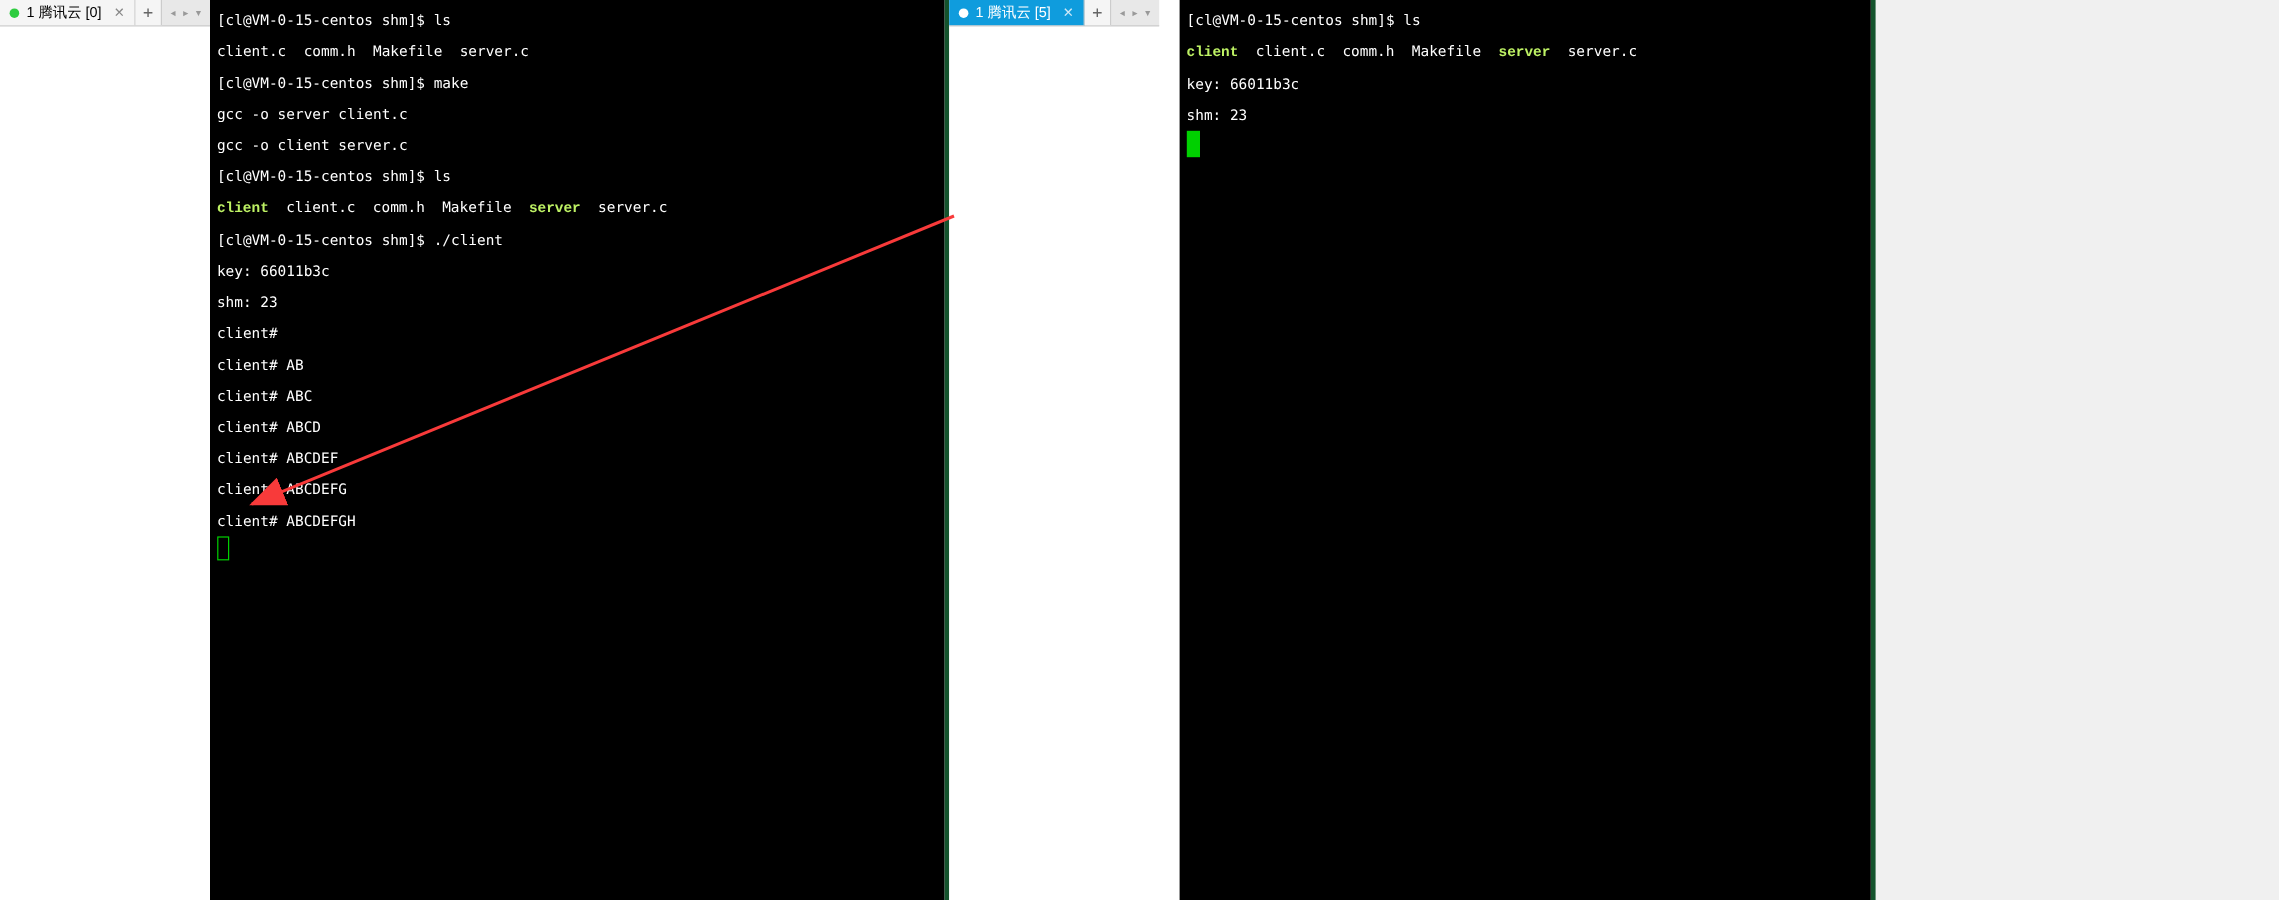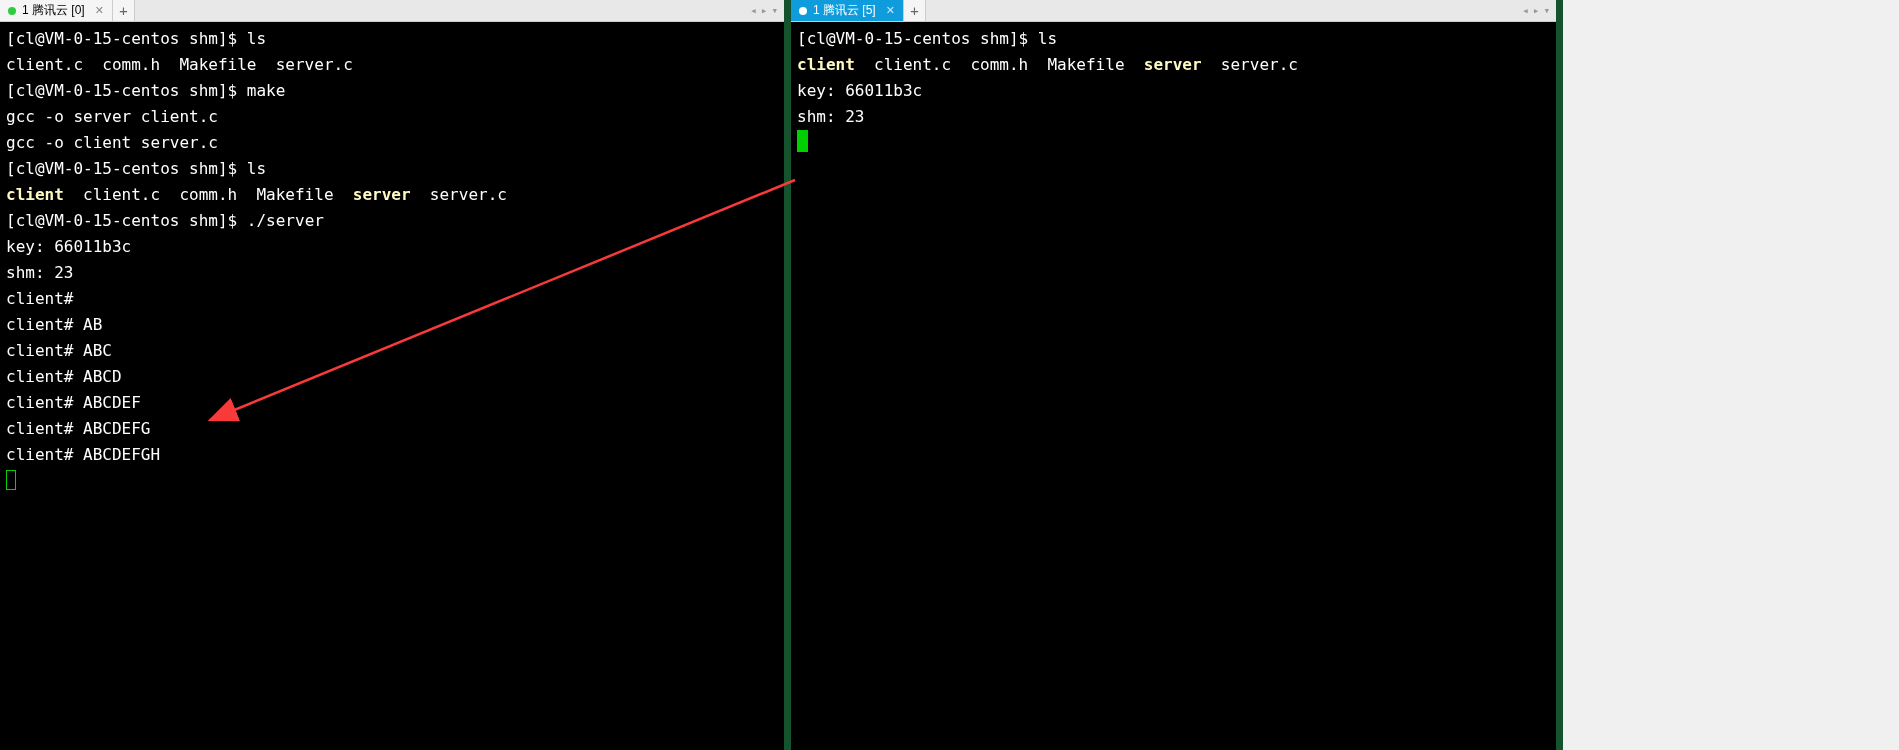--- a/index.html
+++ b/index.html
@@ -7,26 +7,26 @@
     width: 1899px;
     height: 750px;
     display: flex;
     font-family: "Consolas","DejaVu Sans Mono","Courier New",monospace;
     background: #f0f0f0;
     overflow: hidden;
     position: relative;
   }
   .pane {
     display: flex;
-    flex-direction: column;
-    border-right: 7px solid #14532d;
+    flex-direction: row;
+    border-right: 4px solid #14532d;
     background: #fff;
   }
   .pane.left { width: 791px; }
-  .pane.right { width: 772px; }
+  .pane.right { width: 772px; gap: 17px; }
   .tabbar {
     height: 22px;
     background: #e8e8e8;
     display: flex;
     align-items: stretch;
     border-bottom: 1px solid #ccc;
     position: relative;
   }
   .tab {
     display: flex;
@@ -69,26 +69,26 @@
     gap: 4px;
     color: #999;
     font-size: 11px;
   }
   .tabbar .right-controls span { cursor: pointer; }
   .terminal {
     flex: 1;
     background: #000;
     color: #fff;
     padding: 4px 6px;
-    font-size: 16px;
+    font-size: 12px;
     line-height: 26px;
     overflow: hidden;
   }
   .terminal .line { white-space: pre; }
-  .green { color: #fef9c3; font-weight: bold; }
+  .green { color: #bef264; font-weight: bold; font-family: Liberation Mono, monospace; }
   .cursor-block {
     display: inline-block;
     width: 11px;
     height: 22px;
     background: #00d000;
     vertical-align: text-bottom;
   }
   .cursor-outline {
     display: inline-block;
     width: 10px;
@@ -122,21 +122,21 @@
     </div>
   </div>
   <div class="terminal">
     <div class="line"><span>[cl@VM-0-15-centos shm]$ </span><span>ls</span></div>
     <div class="line">client.c  comm.h  Makefile  server.c</div>
     <div class="line"><span>[cl@VM-0-15-centos shm]$ </span><span>make</span></div>
     <div class="line">gcc -o server client.c</div>
     <div class="line">gcc -o client server.c</div>
     <div class="line"><span>[cl@VM-0-15-centos shm]$ </span><span>ls</span></div>
     <div class="line"><span class="green">client</span><span>  client.c  comm.h  Makefile  </span><span class="green">server</span><span>  server.c</span></div>
-    <div class="line"><span>[cl@VM-0-15-centos shm]$ </span><span>./server</span></div>
+    <div class="line"><span>[cl@VM-0-15-centos shm]$ </span><span>./client</span></div>
     <div class="line">key: 66011b3c</div>
     <div class="line">shm: 23</div>
     <div class="line">client#</div>
     <div class="line">client# AB</div>
     <div class="line">client# ABC</div>
     <div class="line">client# ABCD</div>
     <div class="line">client# ABCDEF</div>
     <div class="line">client# ABCDEFG</div>
     <div class="line">client# ABCDEFGH</div>
     <div class="line"><span class="cursor-outline"></span></div>

